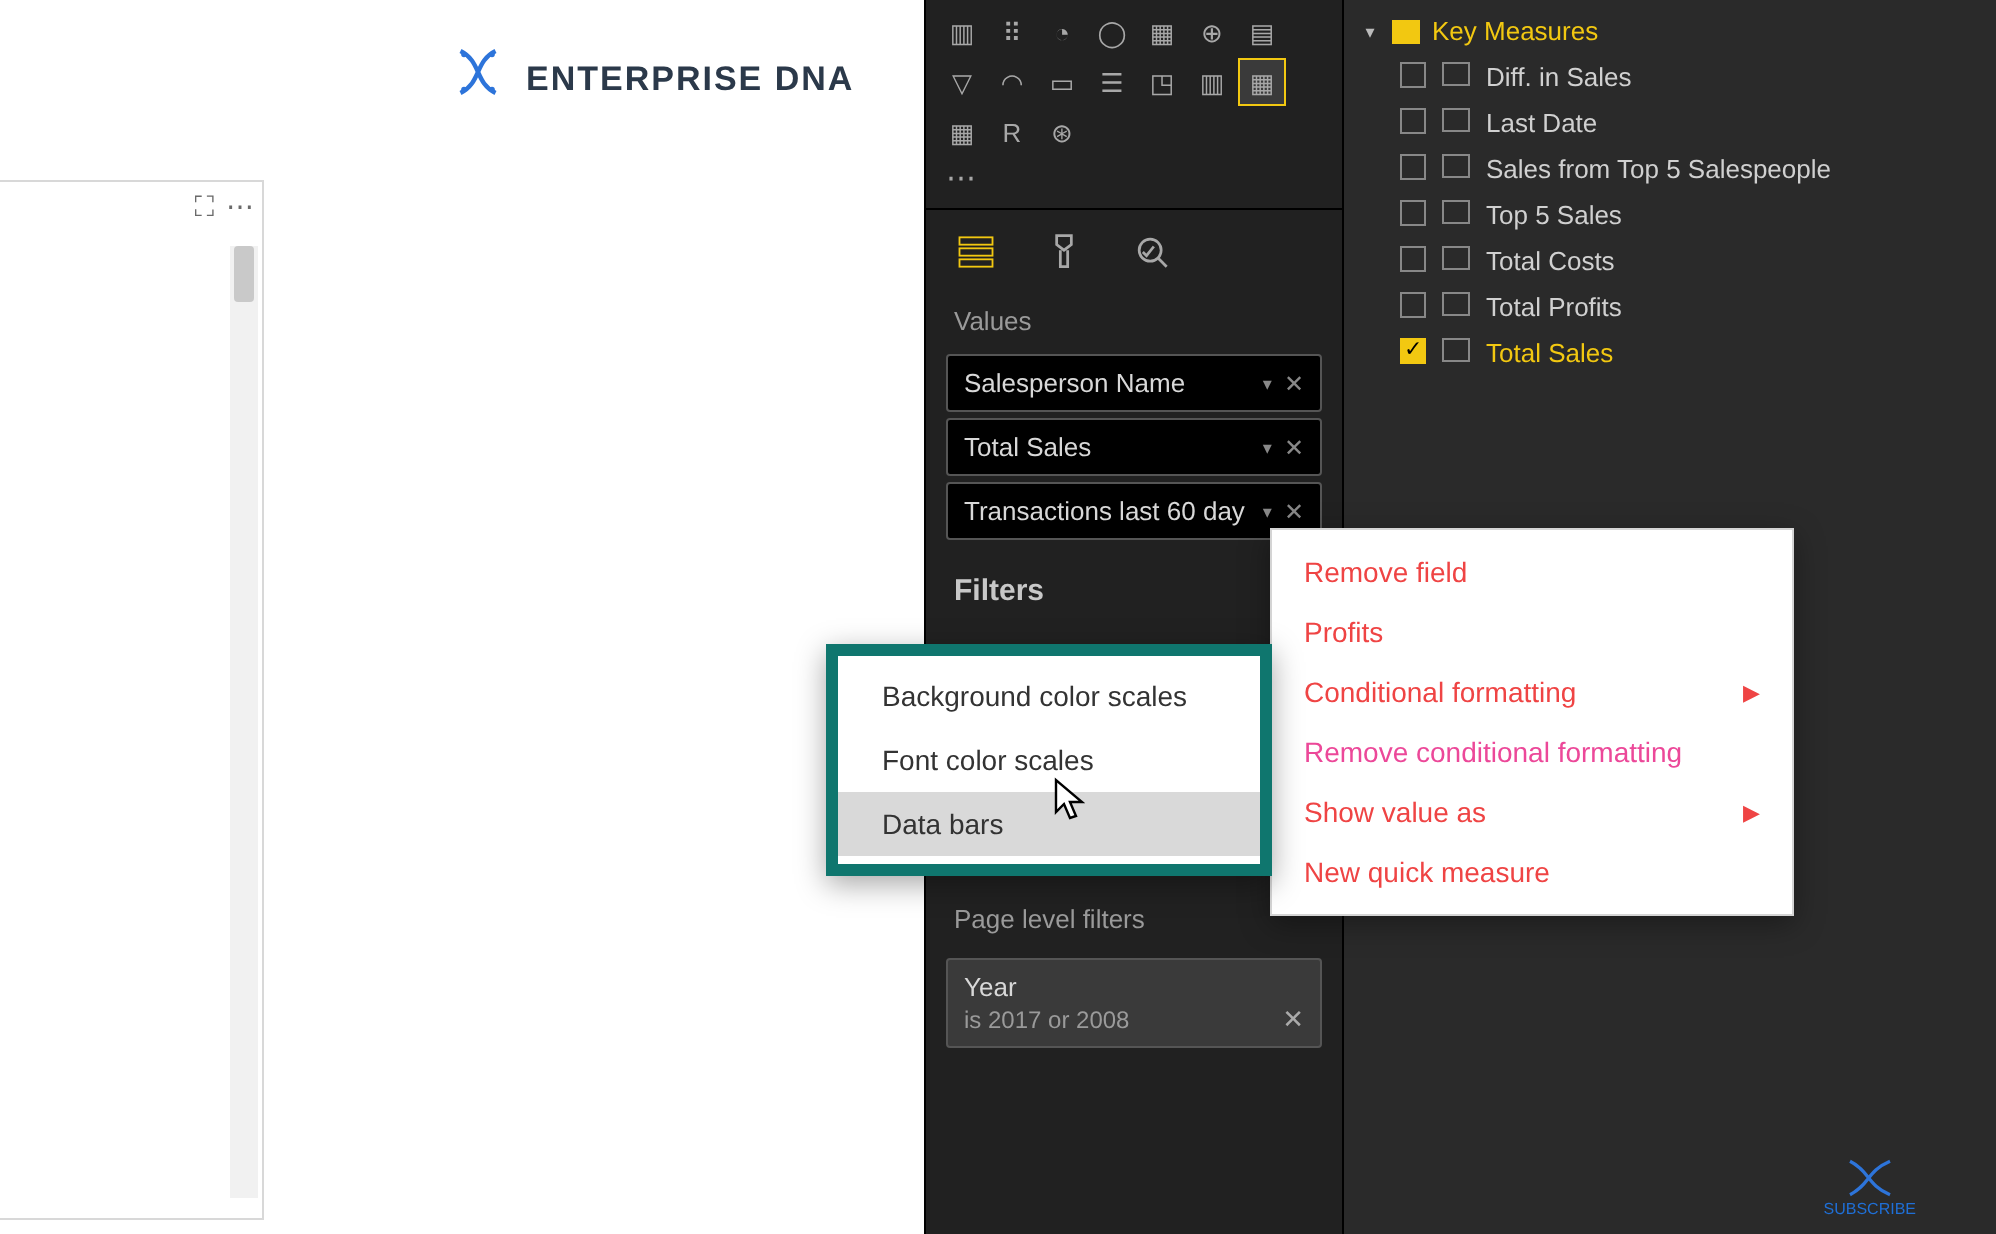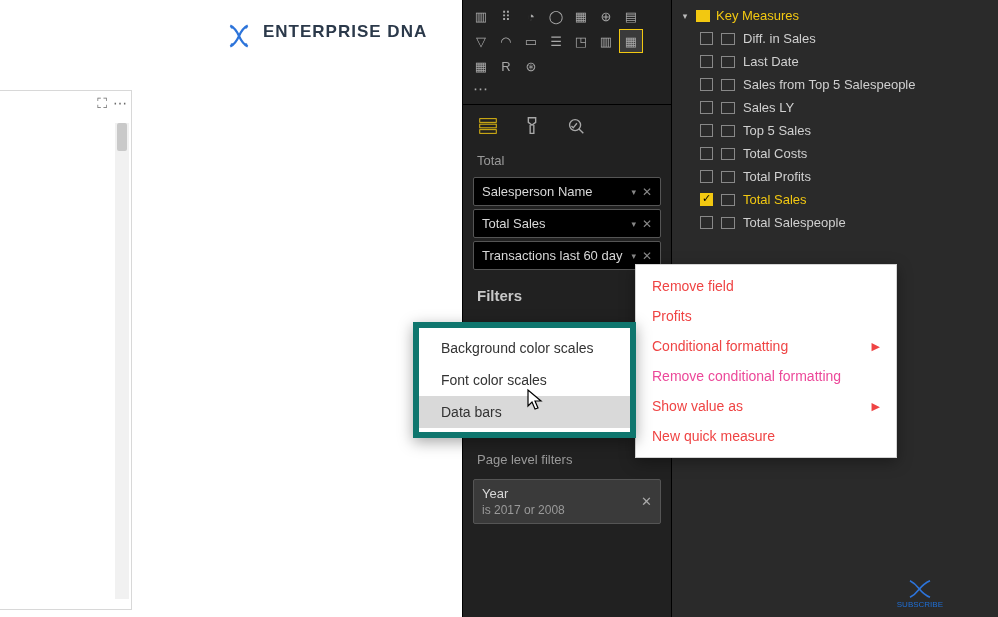--- a/index.html
+++ b/index.html
@@ -1,18 +1,18 @@
 <!DOCTYPE html>
 <html><head>
 <meta charset="utf-8">
 <style>
 * { box-sizing: border-box; margin: 0; padding: 0; font-family: "Segoe UI", Arial, sans-serif; }
 body { width: 998px; height: 617px; background: #fff; overflow: hidden; position: relative; font-size: 13px; }
 
-.logo-bar { position: absolute; top: 22px; left: 225px; display: flex; align-items: flex-start; gap: 10px; }
+.logo-bar { position: absolute; top: 22px; left: 225px; display: flex; align-items: flex-end; gap: 10px; }
 .logo-icon { width: 28px; height: 28px; }
 .logo-text { font-weight: 700; font-size: 17px; letter-spacing: 1px; color: #2b394a; }
 
 .canvas { position: absolute; left: 0; top: 90px; width: 132px; height: 520px; background: #fff; border: 1px solid #d8d8d8; border-left: none; }
 .canvas-hdr { position: absolute; right: 4px; top: 4px; display: flex; gap: 6px; color: #6a6a6a; font-size: 14px; }
 .canvas-scroll { position: absolute; right: 2px; top: 32px; bottom: 10px; width: 14px; background: #f1f1f1; }
 .canvas-thumb { position: absolute; left: 2px; right: 2px; top: 0; height: 28px; background: #c9c9c9; border-radius: 2px; }
 .canvas-scroll .arrow { font-size: 9px; color: #888; text-align: center; }
 
 .viz-panel { position: absolute; left: 462px; top: 0; width: 210px; height: 617px; background: #212121; color: #c8c8c8; border-left: 1px solid #000; border-right: 1px solid #000; }
@@ -26,31 +26,31 @@
 .tab-row .sel path, .tab-row .sel rect { stroke: #f2c811; }
 
 .section-label { padding: 8px 14px 6px 14px; color: #9a9a9a; font-size: 13px; }
 .field-pill { margin: 3px 10px; background: #000000; border: 1px solid #555; border-radius: 2px; padding: 6px 8px; color: #d8d8d8; display: flex; align-items: center; }
 .field-pill .pname { flex: 1; overflow: hidden; text-overflow: ellipsis; white-space: nowrap; }
 .field-pill .chev { color: #888; font-size: 9px; margin: 0 6px; }
 .field-pill .x { color: #888; font-size: 12px; }
 
 .filters-title { padding: 14px 14px 4px 14px; color: #c8c8c8; font-size: 15px; font-weight: 600; }
 
-.year-pill { margin: 6px 10px; background: #3a3a3a; border: 1px solid #555; border-radius: 2px; padding: 6px 8px; color: #d8d8d8; display: flex; align-items: center; }
+.year-pill { margin: 6px 10px; background: #3a3a3a; border: 1px solid #555; border-radius: 2px; padding: 6px 8px; color: #d8d8d8; display: flex; align-items: flex-end; }
 .year-pill .yx { color: #aaa; font-size: 13px; }
 .year-pill .ycol { flex: 1; }
 .year-pill .ycond { color: #9a9a9a; font-size: 12px; margin-top: 2px; }
 
 .fields-panel { position: absolute; left: 672px; top: 0; right: 0; height: 617px; background: #2a2a2a; color: #c8c8c8; padding-top: 4px; }
 .tree-row { display: flex; align-items: center; padding: 4px 6px 4px 8px; gap: 6px; font-size: 13px; }
 .tree-row .tri { width: 10px; font-size: 9px; color: #bbb; text-align: center; }
 .tree-row .tbl { width: 14px; height: 12px; border: 1px solid #f2c811; background: #f2c811; }
 .tree-row .tlabel { color: #f2c811; text-align: right; }
-.field-row { display: flex; align-items: center; gap: 8px; padding: 4px 6px 4px 28px; font-size: 13px; color: #d0d0d0; }
+.field-row { display: flex; gap: 8px; padding: 4px 6px 4px 28px; font-size: 13px; color: #d0d0d0; }
 .field-row .chk { width: 13px; height: 13px; border: 1px solid #888; display: inline-block; background: #2a2a2a; }
 .field-row .chk.ck { background: #f2c811; border-color: #f2c811; position: relative; }
 .field-row .chk.ck::after { content: "✓"; position: absolute; left: 1px; top: -2px; font-size: 11px; color: #000; }
 .field-row .mtype { width: 14px; height: 12px; border: 1px solid #888; }
 .field-row.sellabel .flabel { color: #f2c811; }
 .salesrow { display: flex; align-items: center; gap: 8px; padding: 4px 6px 4px 14px; font-size: 13px; }
 .salesrow .tri { font-size: 9px; color: #bbb; }
 .salesrow .tbl2 { width: 14px; height: 12px; background: #888; }
 .salesrow .tl2 { color: #f2c811; }
 
@@ -58,21 +58,21 @@
 .ctx1 .mi { padding: 7px 16px; font-size: 14px; color: #ef4444; display: flex; align-items: center; justify-content: space-between; }
 .ctx1 .mi.disabled { color: #ec4899; }
 .ctx1 .mi .sub { font-size: 11px; }
 
 .ctx2 { position: absolute; left: 413px; top: 322px; width: 223px; background: #fff; box-shadow: 0 4px 14px rgba(0,0,0,.35); border: 6px solid #0f766e; padding: 4px 0; z-index: 60; }
 .ctx2 .mi2 { padding: 8px 22px; font-size: 14px; color: #333; }
 .ctx2 .mi2.hl { background: #d9d9d9; }
 
 .cursor { position: absolute; left: 524px; top: 388px; z-index: 100; pointer-events: none; }
 
-.sublogo { position: absolute; right: 55px; bottom: 8px; text-align: center; color: #1f6fd6; font-size: 8px; }
+.sublogo { position: absolute; right: 40px; bottom: 8px; text-align: center; color: #1f6fd6; font-size: 8px; }
 .sublogo svg { display: block; margin: 0 auto 1px auto; }
 </style>
 </head>
 <body>
 
 <div class="logo-bar">
   <svg class="logo-icon" viewBox="0 0 32 32">
     <path d="M6 4 C18 10,14 22,26 28 M6 28 C18 22,14 10,26 4" stroke="#2d74da" stroke-width="2.5" fill="none"></path>
     <circle cx="8" cy="6" r="1.6" fill="#2d74da"></circle>
       <circle cx="24" cy="26" r="1.6" fill="#2d74da"></circle>
@@ -124,21 +124,21 @@
     <svg viewBox="0 0 24 24">
         <path d="M8 3h8v5l-4 3-4-3z M10 11v9h4v-9" fill="none" stroke="#a8a8a8" stroke-width="1.5"></path>
       </svg>
     <svg viewBox="0 0 24 24">
         <circle cx="11" cy="11" r="6" fill="none" stroke="#a8a8a8" stroke-width="1.5"></circle>
         <path d="M15 15l5 5" stroke="#a8a8a8" stroke-width="1.5"></path>
         <path d="M7 12l2 2 4-5" stroke="#a8a8a8" stroke-width="1.5" fill="none"></path>
       </svg>
   </div>
 
-  <div class="section-label">Total</div>
+  <div class="section-label">Values</div>
   <div class="field-pill">
       <span class="pname">Salesperson Name</span>
       <span class="chev">▾</span>
       <span class="x">✕</span>
     </div>
   <div class="field-pill">
       <span class="pname">Total Sales</span>
       <span class="chev">▾</span>
       <span class="x">✕</span>
     </div>
@@ -185,46 +185,36 @@
         <span class="flabel">Last Date</span>
       </div>
       <div class="field-row">
         <span class="chk"></span>
         <span class="mtype"></span>
         <span class="flabel">Sales from Top 5 Salespeople</span>
       </div>
       <div class="field-row">
         <span class="chk"></span>
         <span class="mtype"></span>
-        <span class="flabel">Sales LY</span>
-      </div>
-      <div class="field-row">
-        <span class="chk"></span>
-        <span class="mtype"></span>
         <span class="flabel">Top 5 Sales</span>
       </div>
       <div class="field-row">
         <span class="chk"></span>
         <span class="mtype"></span>
         <span class="flabel">Total Costs</span>
       </div>
       <div class="field-row">
         <span class="chk"></span>
         <span class="mtype"></span>
         <span class="flabel">Total Profits</span>
       </div>
       <div class="field-row sellabel">
         <span class="chk ck"></span>
         <span class="mtype"></span>
         <span class="flabel">Total Sales</span>
-      </div>
-      <div class="field-row">
-        <span class="chk"></span>
-        <span class="mtype"></span>
-        <span class="flabel">Total Salespeople</span>
       </div>
     </div>
   <div class="salesrow" style="margin-top:184px">
     <span class="tri">▸</span>
     <span class="tbl2"></span>
     <span class="tl2">Salespeople</span>
   </div>
 </div>
 
 <div class="ctx1">

